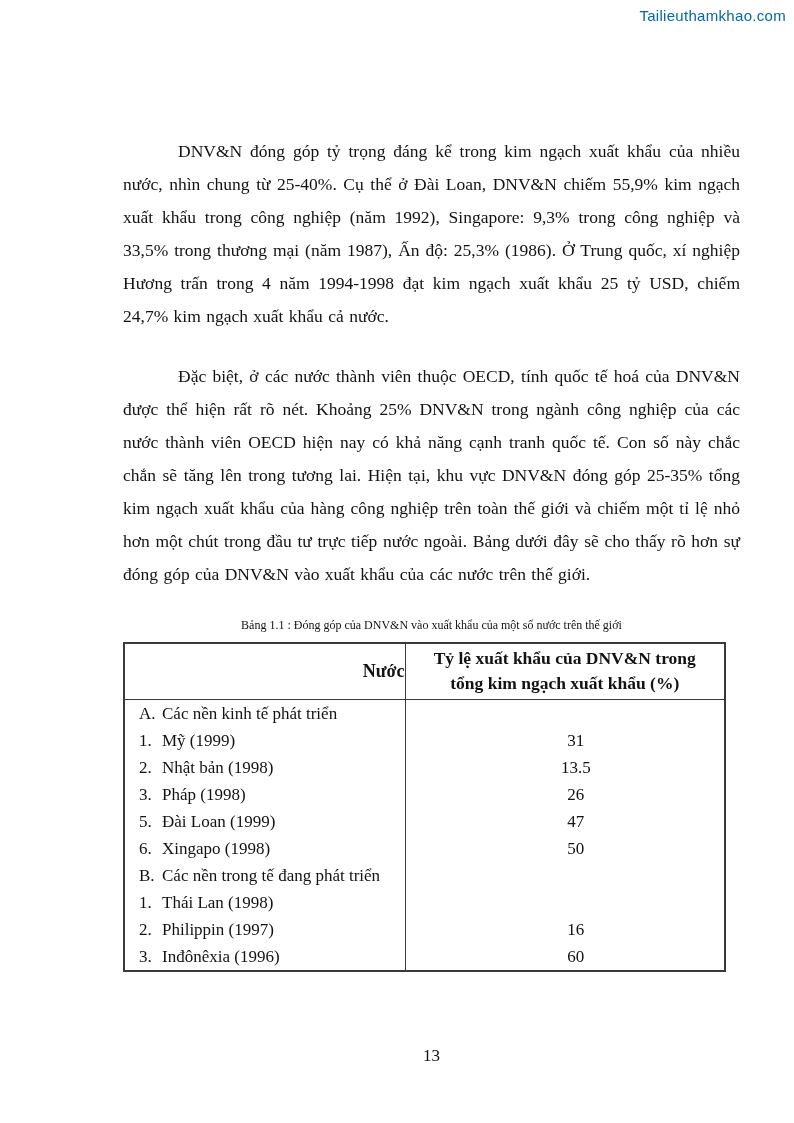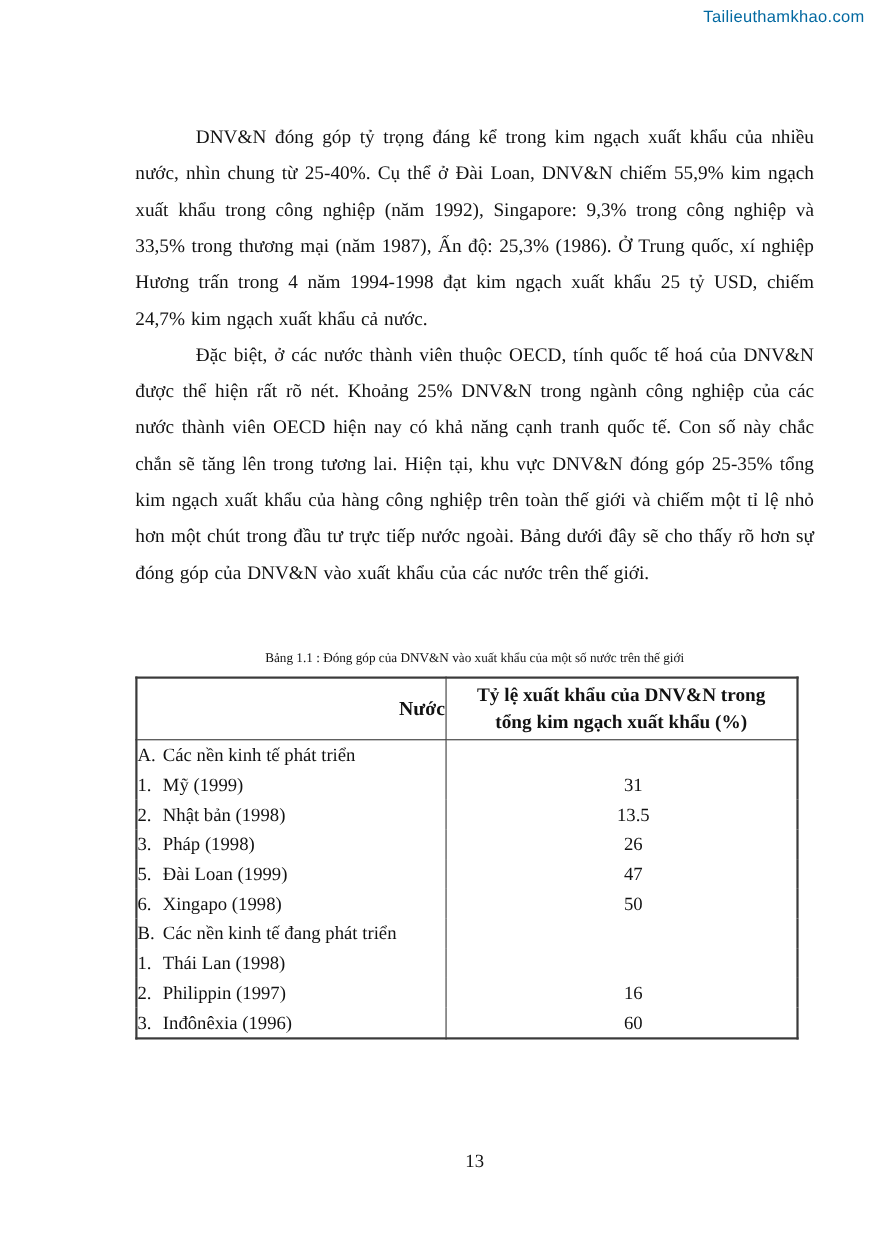--- a/index.html
+++ b/index.html
@@ -29,20 +29,21 @@
     top: 108px;
     width: 617px;
   }
   .paras { min-height: 465px; }
   p.body-para {
     font-size: 17.5px;
     line-height: 33px;
     text-align: justify;
     text-indent: 55px;
     word-spacing: 1px;
+    margin-top: 27px;
   }
   .table-caption {
     font-weight: normal;
     font-size: 12px;
     line-height: 34px;
     text-align: center;
     width: 600px;
     margin: 8px auto 0 auto;
   }
   table.data-table {
@@ -70,21 +71,21 @@
     text-align: center;
     padding: 2px 24px;
   }
   tbody tr { height: 27px; }
   tbody td {
     font-size: 17px;
     line-height: 27px;
     vertical-align: middle;
   }
   td.cell-country {
-    padding-left: 0;
+    padding-left: 14px;
     border-right: 1px solid #3a3a3a;
     white-space: nowrap;
   }
   .row-no { display: inline-block; width: 23px; }
   td.cell-value { text-align: center; padding-left: 22px; }
   .page-number {
     position: absolute;
     left: 123px;
     top: 1046px;
     width: 617px;
@@ -138,21 +139,21 @@
         </tr>
         <tr>
           <td class="cell-country"><span class="row-no">5.</span><span>Đài Loan (1999)</span></td>
           <td class="cell-value">47</td>
         </tr>
         <tr>
           <td class="cell-country"><span class="row-no">6.</span><span>Xingapo (1998)</span></td>
           <td class="cell-value">50</td>
         </tr>
         <tr>
-          <td class="cell-country"><span class="row-no">B.</span><span>Các nền kinh tế đang phát triển</span></td>
+          <td class="cell-country"><span class="row-no">B.</span><span>Các nền trong tế đang phát triển</span></td>
           <td class="cell-value"></td>
         </tr>
         <tr>
           <td class="cell-country"><span class="row-no">1.</span><span>Thái Lan (1998)</span></td>
           <td class="cell-value"></td>
         </tr>
         <tr>
           <td class="cell-country"><span class="row-no">2.</span><span>Philippin (1997)</span></td>
           <td class="cell-value">16</td>
         </tr>

